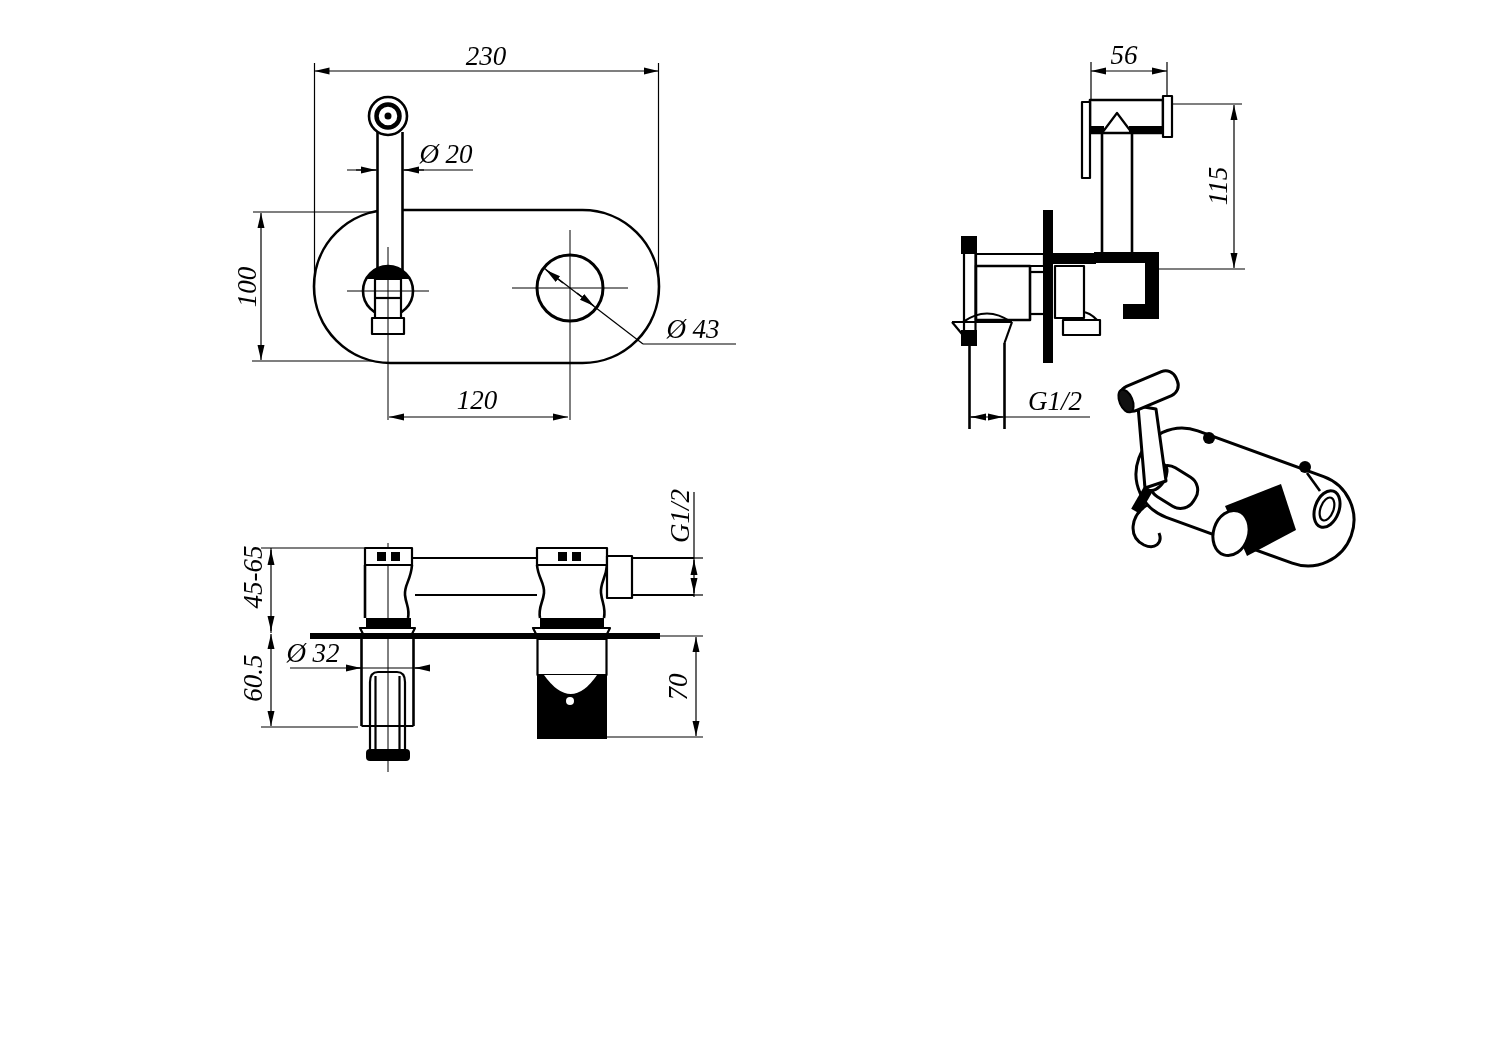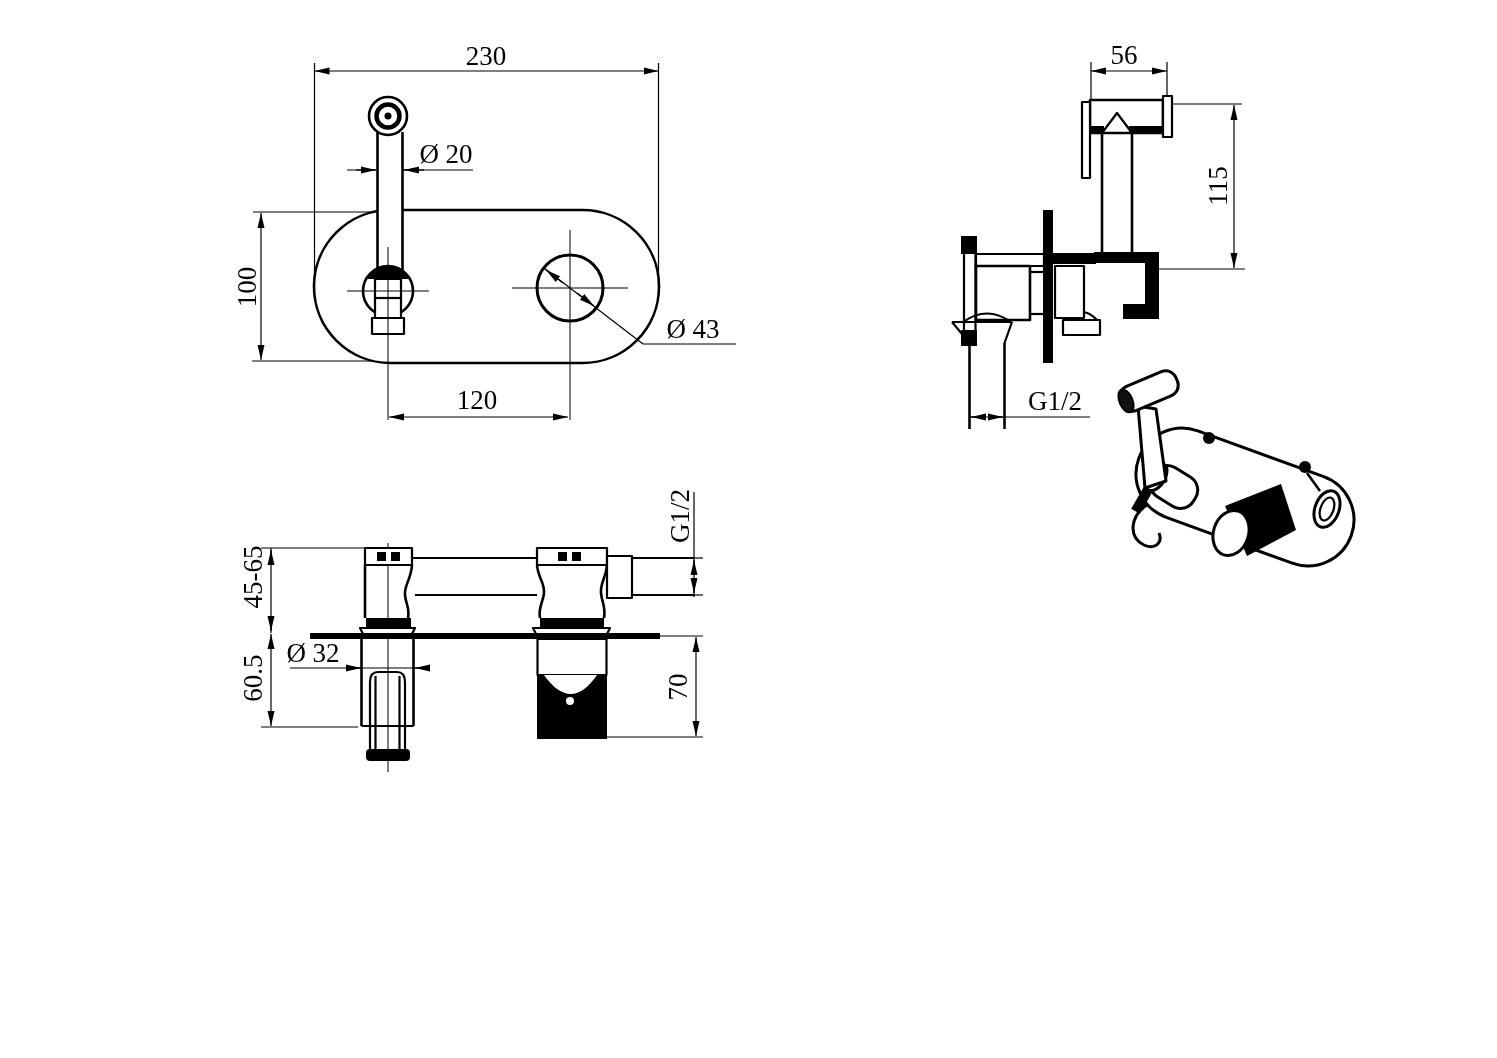--- a/index.html
+++ b/index.html
@@ -1,17 +1,17 @@
 <!DOCTYPE html>
 <html><head>
 <meta charset="utf-8">
 <style>
   html,body{margin:0;padding:0;background:#ffffff;}
   .stage{position:relative;width:1497px;height:1058px;background:#ffffff;overflow:hidden;
-         font-family:"Liberation Serif", serif;}
+         font-family:"Liberation Serif", serif;font-style:italic;}
   svg{position:absolute;left:0;top:0;}
   
   .obj{stroke:#000;stroke-width:2.6;fill:none;stroke-linejoin:round;}
   .obj2{stroke:#000;stroke-width:2.2;fill:none;stroke-linejoin:round;}
   .objw{stroke:#000;stroke-width:2.6;fill:#fff;stroke-linejoin:round;}
   .objw2{stroke:#000;stroke-width:2.2;fill:#fff;stroke-linejoin:round;}
   .blk{fill:#000;stroke:none;}
   
   .dim{stroke:#000;stroke-width:1.2;fill:none;}
   .cl{stroke:#000;stroke-width:1.0;fill:none;}

